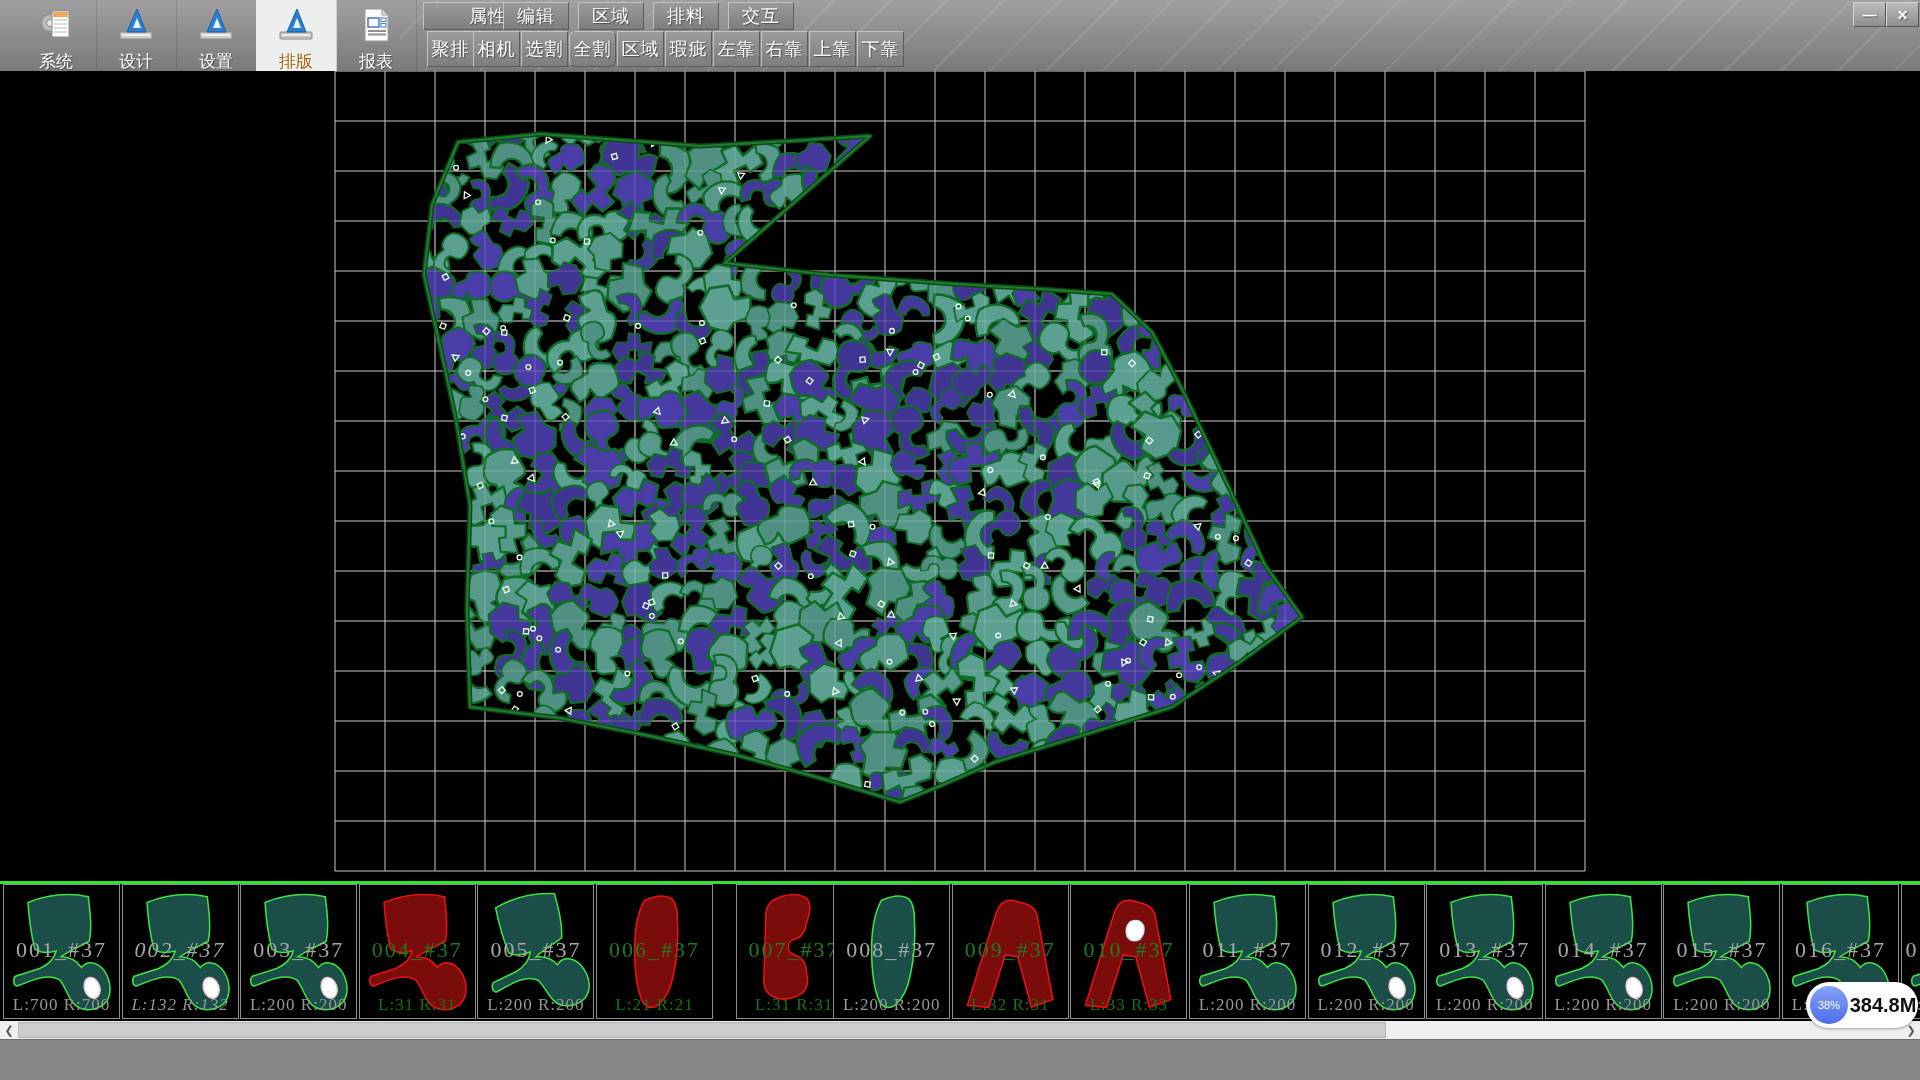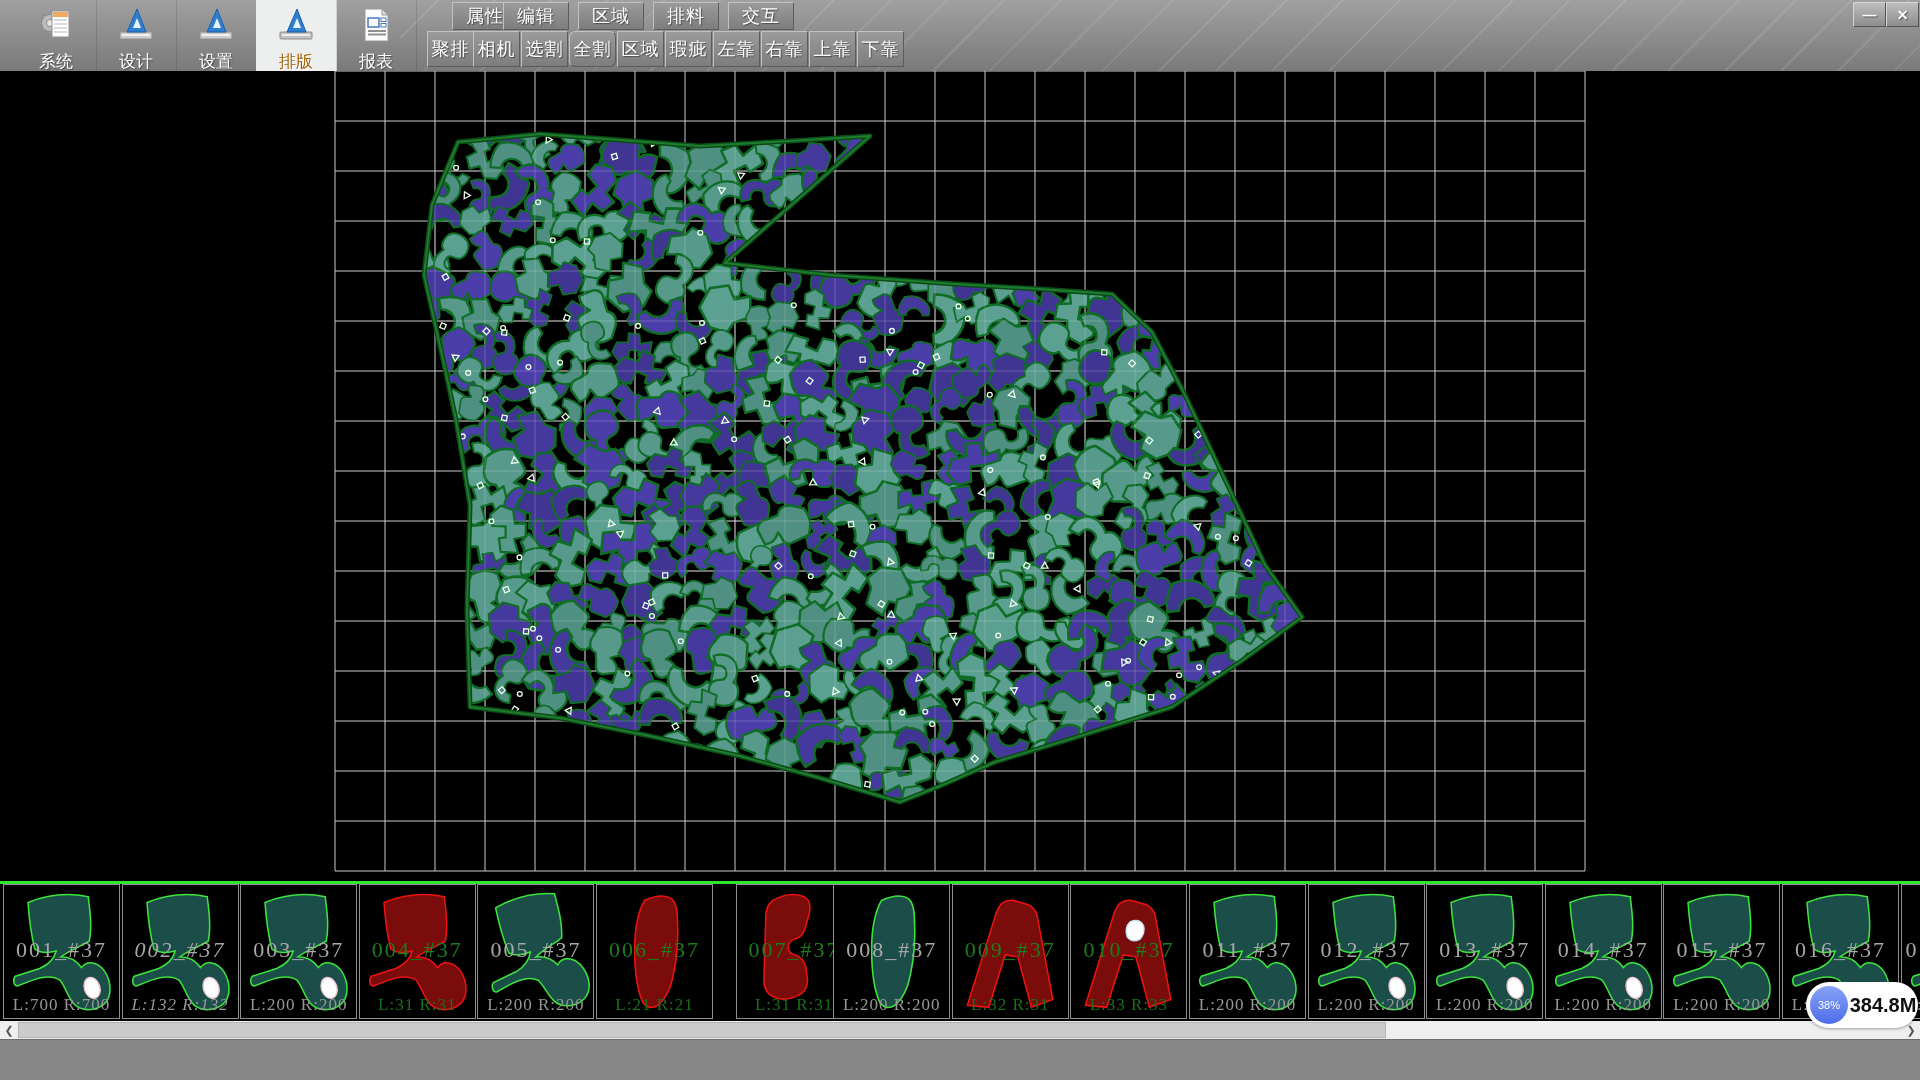--- a/index.html
+++ b/index.html
@@ -134,21 +134,21 @@
           <rect x="12" y="13" width="11" height="9" fill="none" stroke="#4a78c0" stroke-width="1.5"></rect>
           <rect x="25" y="13" width="5" height="3.5" fill="none" stroke="#4a78c0"></rect>
           <rect x="25" y="18.5" width="5" height="3.5" fill="none" stroke="#4a78c0"></rect>
           <path d="M12 26 h18 M12 29.5 h18" stroke="#8f8f8f" stroke-width="2"></path>
         </svg>
       </span>
       <span class="blabel">报表</span>
     </div>
 
     <div id="menuTop">
-        <div class="mbtn row1" style="left: 452px;">属性</div>
+        <div class="mbtn row1" style="left: 423px; padding-left: 32px;">属性</div>
         <div class="mbtn row1" style="left: 503px;">编辑</div>
         <div class="mbtn row1" style="left: 578px;">区域</div>
         <div class="mbtn row1" style="left: 653px;">排料</div>
         <div class="mbtn row1" style="left: 728px;">交互</div>
       </div>
     <div id="menuTools">
         <div class="mbtn row2" style="left: 427px;">聚排</div>
         <div class="mbtn row2" style="left: 473px;">相机</div>
         <div class="mbtn row2" style="left: 521px;">选割</div>
         <div class="mbtn row2" style="left: 569px; border-radius: 6px;">全割</div>

